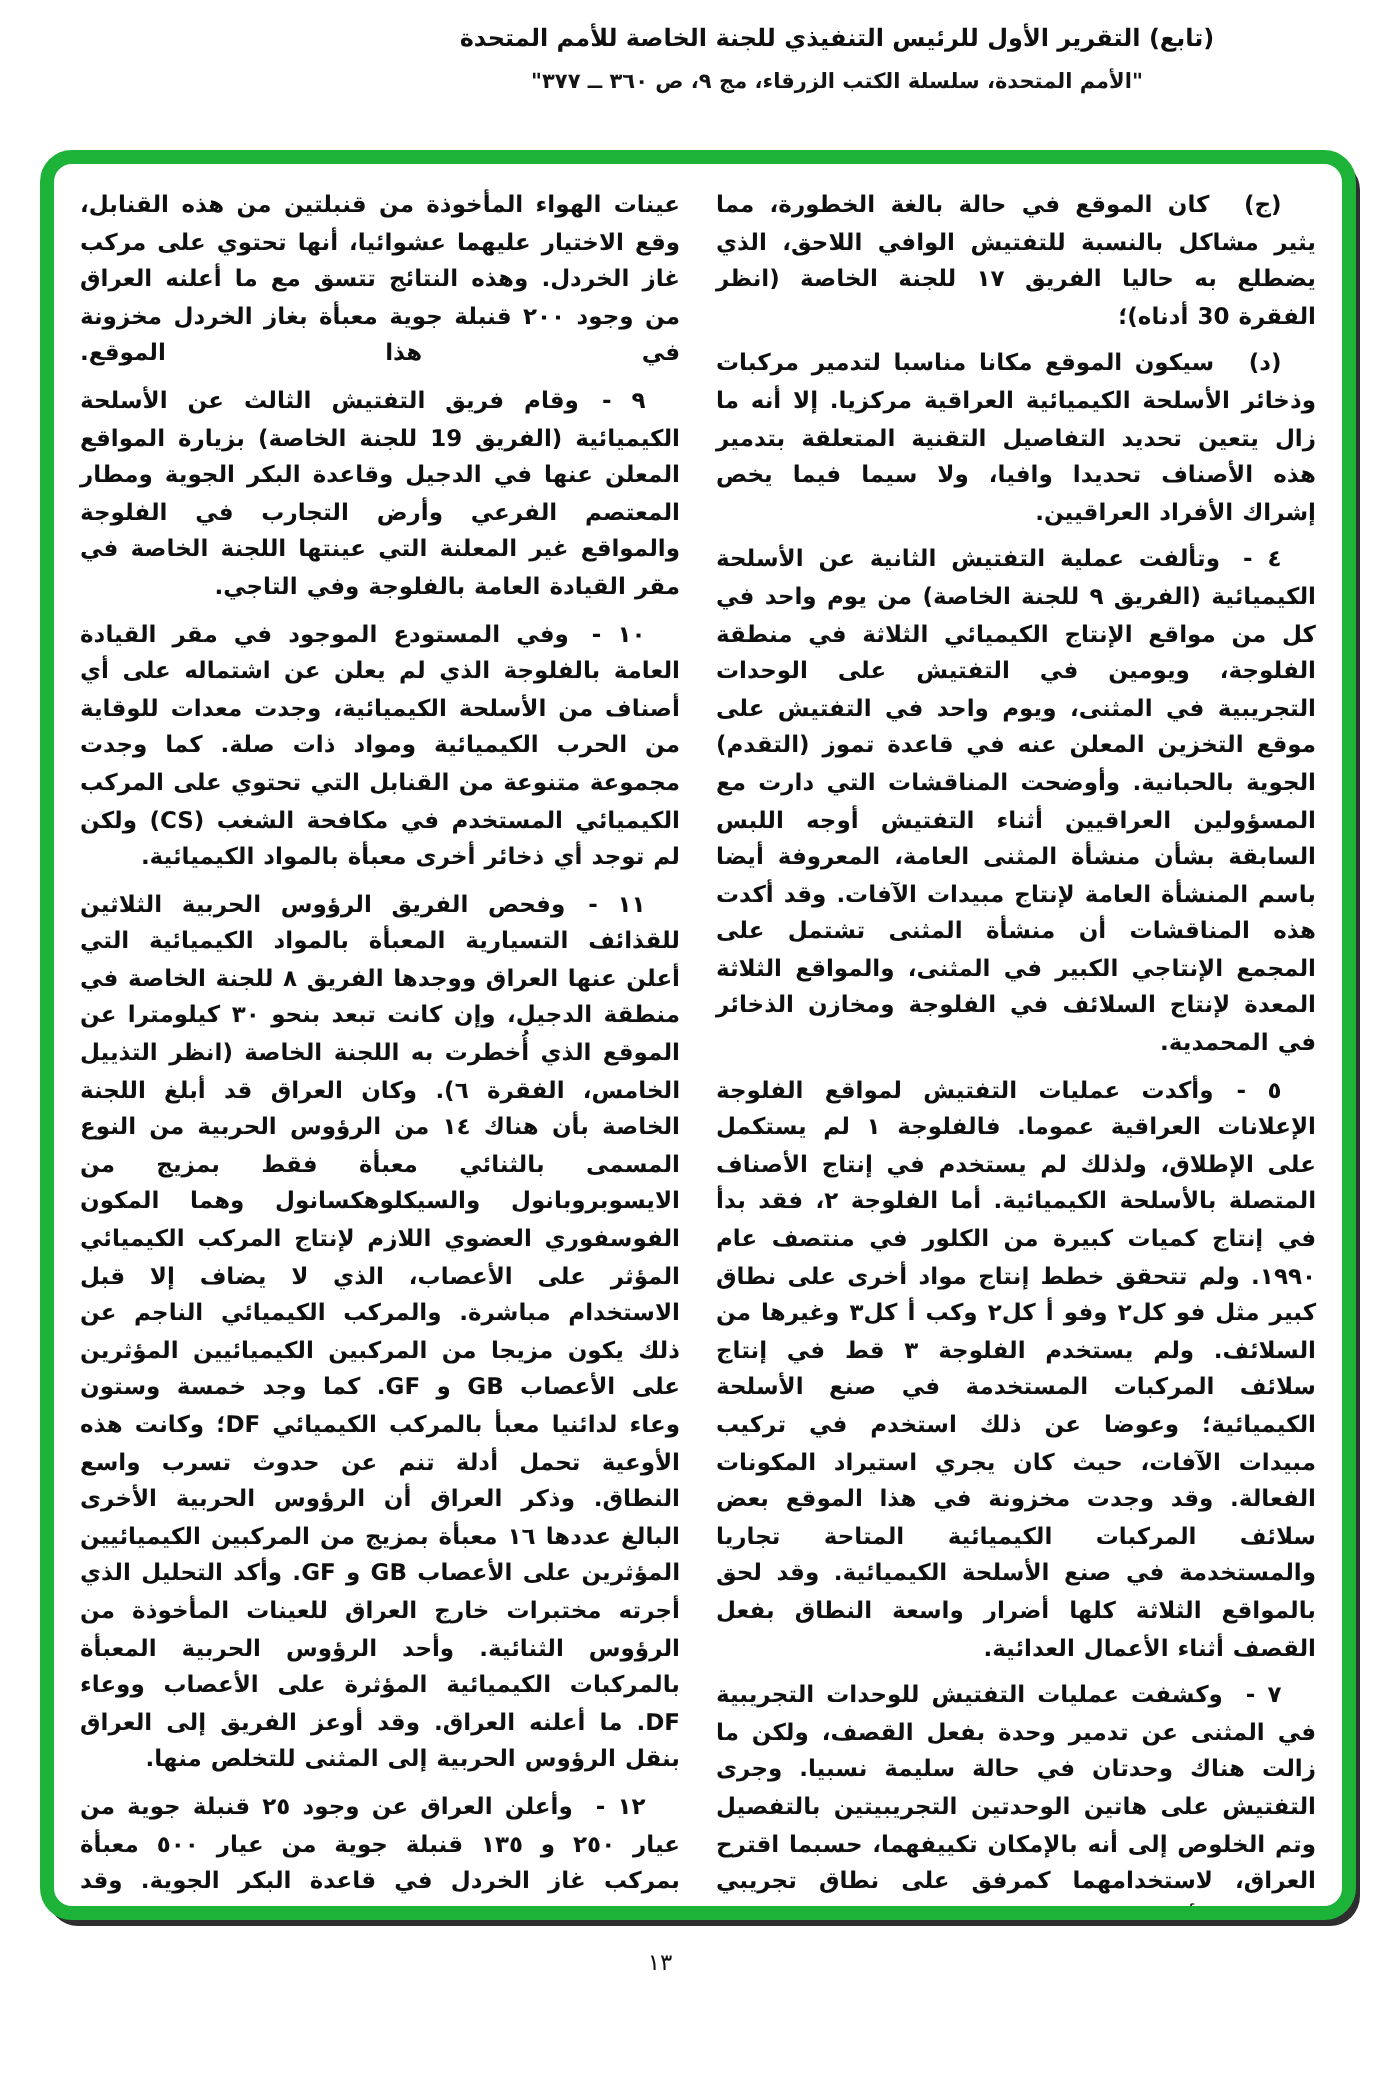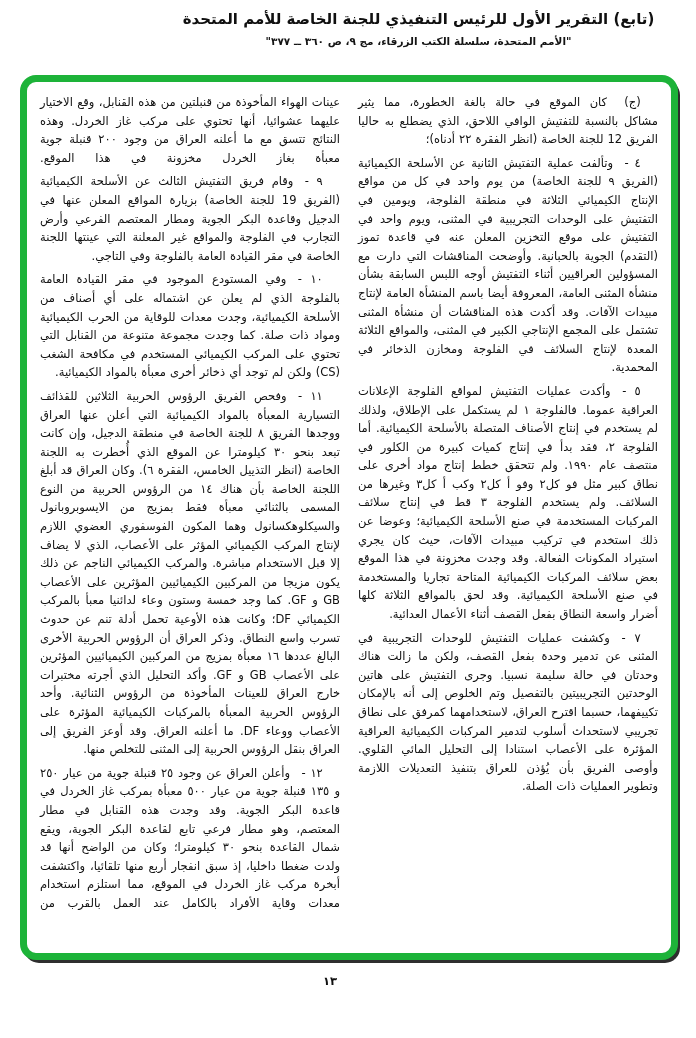--- a/index.html
+++ b/index.html
@@ -11,21 +11,21 @@
     font-family: "DejaVu Sans", sans-serif;
     color: #101010;
   }
   .page-header {
     position: absolute;
     top: 8px; left: 145px; right: 4px;
     text-align: center;
     direction: rtl;
   }
   .page-header .title {
-    font-size: 15px;
+    font-size: 12px;
     font-weight: bold;
     letter-spacing: 0;
     line-height: 22px;
   }
   .page-header .source {
     font-size: 10.5px;
     font-weight: bold;
     margin-top: 5px;
     color: #141414;
   }
@@ -45,50 +45,51 @@
     gap: 18px;
     padding: 11px 13px;
     height: 100%;
     box-sizing: border-box;
     overflow: hidden;
   }
   .text-column { flex: 1 1 0; min-width: 0; }
   .para {
     font-size: 11.5px;
     line-height: 18.6px;
-    font-weight: normal;
+    font-weight: bold;
     text-align: justify;
     margin: 0 0 5px 0;
     word-spacing: 0.5px;
   }
   .para.indent { text-indent: 1.5em; }
   .para.fill-last { text-align-last: justify; }
   .footer-page-number {
     position: absolute;
     top: 974px; left: 0;
     width: 660px;
     text-align: center;
     font-size: 11.5px;
-    font-weight: bold;
+    font-weight: normal;
     direction: rtl;
   }
 </style>
 </head>
 <body>
 
 <div class="page-header">
   <div class="title">(تابع) التقرير الأول للرئيس التنفيذي للجنة الخاصة للأمم المتحدة</div>
   <div class="source">"الأمم المتحدة، سلسلة الكتب الزرقاء، مج ٩، ص ٣٦٠ ــ ٣٧٧"</div>
 </div>
 
 <div class="content-frame">
   <div class="columns">
 
     <div class="text-column">
-      <p class="para indent">(ج)  كان الموقع في حالة بالغة الخطورة، مما يثير مشاكل بالنسبة للتفتيش الوافي اللاحق، الذي يضطلع به حاليا الفريق 12 للجنة الخاصة (انظر الفقرة ٢٢ أدناه)؛</p>
+      <p class="para indent">(ج)  كان الموقع في حالة بالغة الخطورة، مما يثير مشاكل بالنسبة للتفتيش الوافي اللاحق، الذي يضطلع به حاليا الفريق ١٧ للجنة الخاصة (انظر الفقرة 30 أدناه)؛</p>
+      <p class="para indent">(د)  سيكون الموقع مكانا مناسبا لتدمير مركبات وذخائر الأسلحة الكيميائية العراقية مركزيا. إلا أنه ما زال يتعين تحديد التفاصيل التقنية المتعلقة بتدمير هذه الأصناف تحديدا وافيا، ولا سيما فيما يخص إشراك الأفراد العراقيين.</p>
       <p class="para indent">٤ - وتألفت عملية التفتيش الثانية عن الأسلحة الكيميائية (الفريق ٩ للجنة الخاصة) من يوم واحد في كل من مواقع الإنتاج الكيميائي الثلاثة في منطقة الفلوجة، ويومين في التفتيش على الوحدات التجريبية في المثنى، ويوم واحد في التفتيش على موقع التخزين المعلن عنه في قاعدة تموز (التقدم) الجوية بالحبانية. وأوضحت المناقشات التي دارت مع المسؤولين العراقيين أثناء التفتيش أوجه اللبس السابقة بشأن منشأة المثنى العامة، المعروفة أيضا باسم المنشأة العامة لإنتاج مبيدات الآفات. وقد أكدت هذه المناقشات أن منشأة المثنى تشتمل على المجمع الإنتاجي الكبير في المثنى، والمواقع الثلاثة المعدة لإنتاج السلائف في الفلوجة ومخازن الذخائر في المحمدية.</p>
       <p class="para indent">٥ - وأكدت عمليات التفتيش لمواقع الفلوجة الإعلانات العراقية عموما. فالفلوجة ١ لم يستكمل على الإطلاق، ولذلك لم يستخدم في إنتاج الأصناف المتصلة بالأسلحة الكيميائية. أما الفلوجة ٢، فقد بدأ في إنتاج كميات كبيرة من الكلور في منتصف عام ١٩٩٠. ولم تتحقق خطط إنتاج مواد أخرى على نطاق كبير مثل فو كل٢ وفو أ كل٢ وكب أ كل٣ وغيرها من السلائف. ولم يستخدم الفلوجة ٣ قط في إنتاج سلائف المركبات المستخدمة في صنع الأسلحة الكيميائية؛ وعوضا عن ذلك استخدم في تركيب مبيدات الآفات، حيث كان يجري استيراد المكونات الفعالة. وقد وجدت مخزونة في هذا الموقع بعض سلائف المركبات الكيميائية المتاحة تجاريا والمستخدمة في صنع الأسلحة الكيميائية. وقد لحق بالمواقع الثلاثة كلها أضرار واسعة النطاق بفعل القصف أثناء الأعمال العدائية.</p>
       <p class="para indent">٧ - وكشفت عمليات التفتيش للوحدات التجريبية في المثنى عن تدمير وحدة بفعل القصف، ولكن ما زالت هناك وحدتان في حالة سليمة نسبيا. وجرى التفتيش على هاتين الوحدتين التجريبيتين بالتفصيل وتم الخلوص إلى أنه بالإمكان تكييفهما، حسبما اقترح العراق، لاستخدامهما كمرفق على نطاق تجريبي لاستحداث أسلوب لتدمير المركبات الكيميائية العراقية المؤثرة على الأعصاب استنادا إلى التحليل المائي القلوي. وأوصى الفريق بأن يُؤذن للعراق بتنفيذ التعديلات اللازمة وتطوير العمليات ذات الصلة.</p>
 
     </div>
 
     <div class="text-column">
       <p class="para fill-last">عينات الهواء المأخوذة من قنبلتين من هذه القنابل، وقع الاختيار عليهما عشوائيا، أنها تحتوي على مركب غاز الخردل. وهذه النتائج تتسق مع ما أعلنه العراق من وجود ٢٠٠ قنبلة جوية معبأة بغاز الخردل مخزونة في هذا الموقع.</p>
       <p class="para indent">٩ - وقام فريق التفتيش الثالث عن الأسلحة الكيميائية (الفريق 19 للجنة الخاصة) بزيارة المواقع المعلن عنها في الدجيل وقاعدة البكر الجوية ومطار المعتصم الفرعي وأرض التجارب في الفلوجة والمواقع غير المعلنة التي عينتها اللجنة الخاصة في مقر القيادة العامة بالفلوجة وفي التاجي.</p>
       <p class="para indent">١٠ - وفي المستودع الموجود في مقر القيادة العامة بالفلوجة الذي لم يعلن عن اشتماله على أي أصناف من الأسلحة الكيميائية، وجدت معدات للوقاية من الحرب الكيميائية ومواد ذات صلة. كما وجدت مجموعة متنوعة من القنابل التي تحتوي على المركب الكيميائي المستخدم في مكافحة الشغب (CS) ولكن لم توجد أي ذخائر أخرى معبأة بالمواد الكيميائية.</p>

